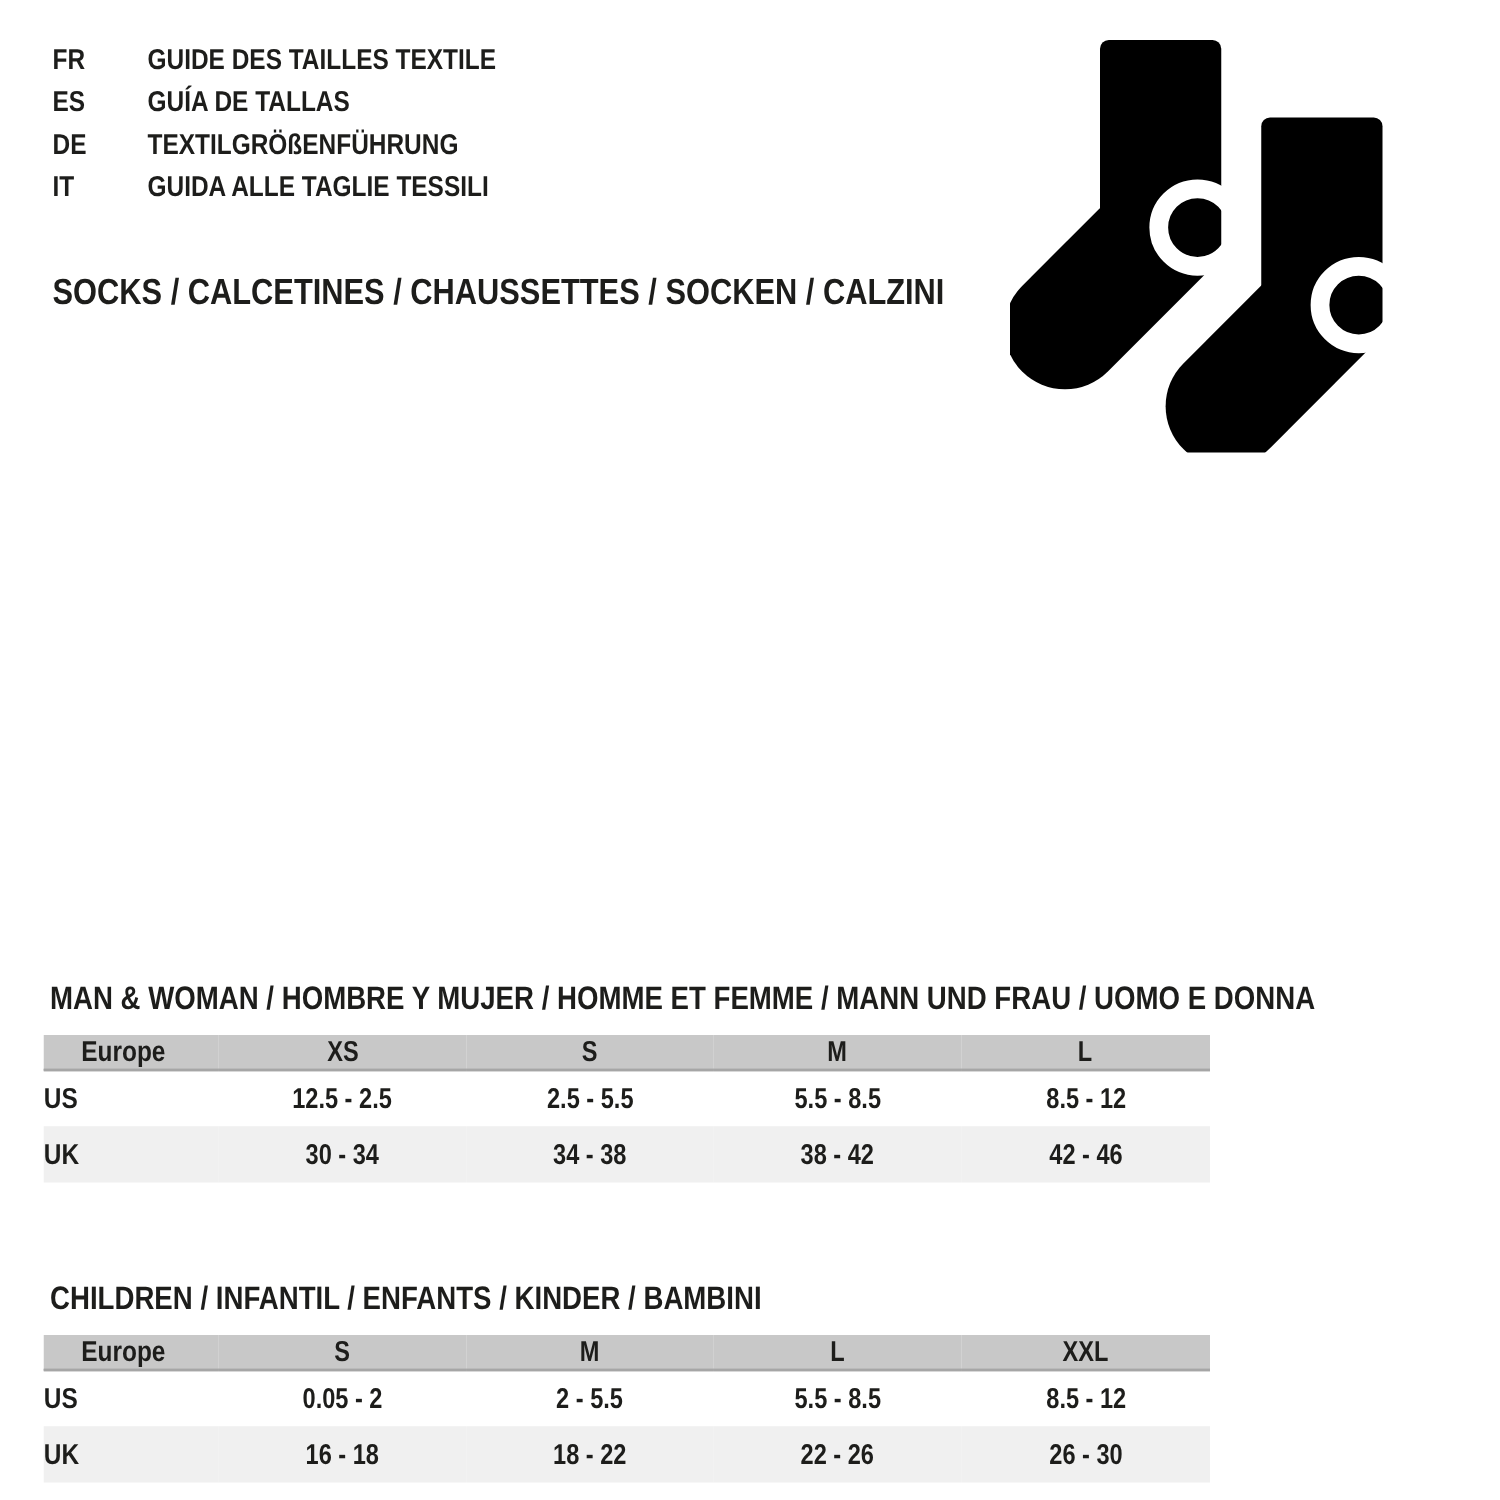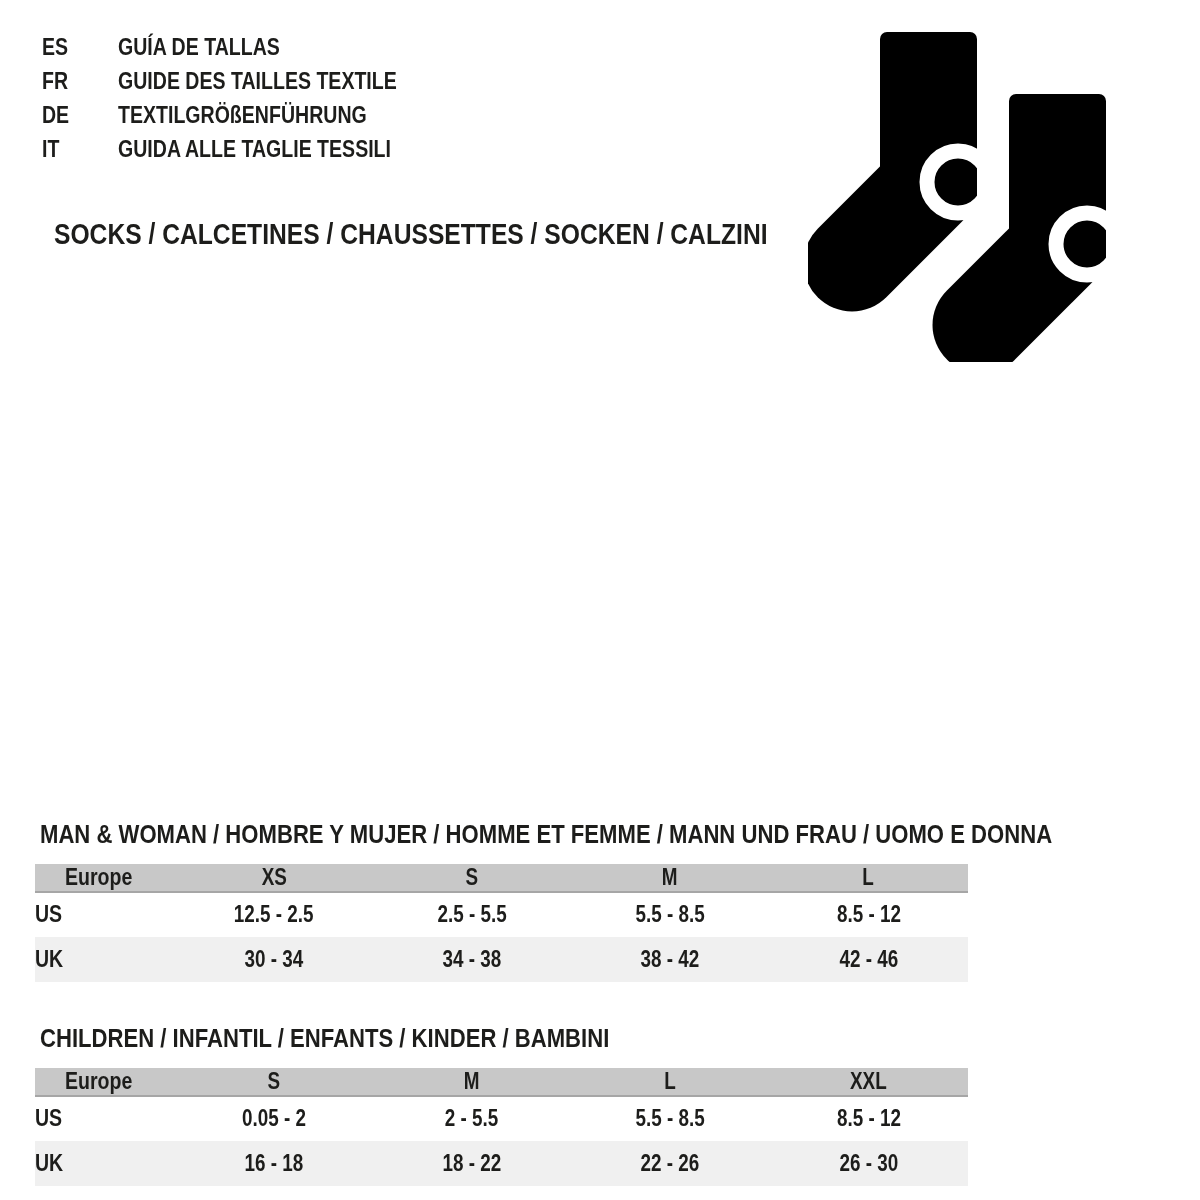--- a/index.html
+++ b/index.html
@@ -24,51 +24,51 @@
   
   .cnd{display:inline-block;transform:scaleX(0.85);transform-origin:0 50%;white-space:nowrap;}
   .cnd-c{display:inline-block;transform:scaleX(0.82);transform-origin:50% 50%;white-space:nowrap;}
 
   
   .lang-block{position:absolute;left:42px;top:30px;}
   .lang-row{display:flex;align-items:center;height:34px;font-size:23px;}
   .lang-code{width:76px;flex:0 0 76px;}
 
   
-  .category-line{position:absolute;left:54px;top:219px;font-size:29px;line-height:1.1;}
+  .category-line{position:absolute;left:42px;top:219px;font-size:29px;line-height:1.1;}
 
   
   .socks-icon{position:absolute;left:808px;top:32px;width:330px;height:330px;}
 
   
   .size-section{position:absolute;left:35px;width:933px;}
-  .section-man-woman{top:820px;}
+  .section-man-woman{top:784px;}
   .section-children{top:1024px;}
   .section-title{font-size:26px;line-height:1.15;font-weight:bold;margin-left:5px;margin-bottom:14px;}
   table.size-table{border-collapse:collapse;table-layout:fixed;width:933px;font-size:23px;font-weight:bold;}
   .size-table th,.size-table td{padding:0;vertical-align:middle;font-weight:bold;}
   .size-table thead tr{height:28px;background:var(--table-header-bg);}
   .size-table thead th{border-bottom:2px solid var(--table-header-border);text-align:center;}
   .size-table tbody tr{height:45px;}
   .size-table tbody tr.row-even{background:var(--row-bg);}
   .size-table tbody tr.row-odd{background:var(--row-alt-bg);margin-left:24px;}
   .col-label{text-align:left;padding-left:9px;}
   .col-size{text-align:center;}
 </style>
 </head>
 <body>
 
 <div class="lang-block">
   <div class="lang-row">
+    <span class="lang-code"><span class="cnd">FR</span></span>
+    <span class="cnd">GUIDE DES TAILLES TEXTILE</span>
+  </div>
+  <div class="lang-row">
     <span class="lang-code"><span class="cnd">ES</span></span>
     <span class="cnd">GUÍA DE TALLAS</span>
-  </div>
-  <div class="lang-row">
-    <span class="lang-code"><span class="cnd">FR</span></span>
-    <span class="cnd">GUIDE DES TAILLES TEXTILE</span>
   </div>
   <div class="lang-row">
     <span class="lang-code"><span class="cnd">DE</span></span>
     <span class="cnd">TEXTILGRÖßENFÜHRUNG</span>
   </div>
   <div class="lang-row">
     <span class="lang-code"><span class="cnd">IT</span></span>
     <span class="cnd">GUIDA ALLE TAGLIE TESSILI</span>
   </div>
 </div>

